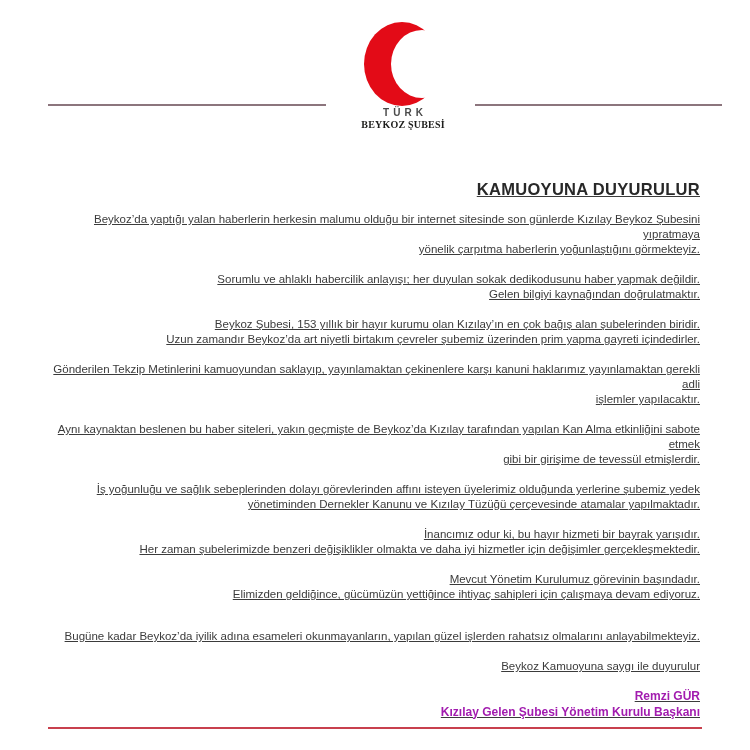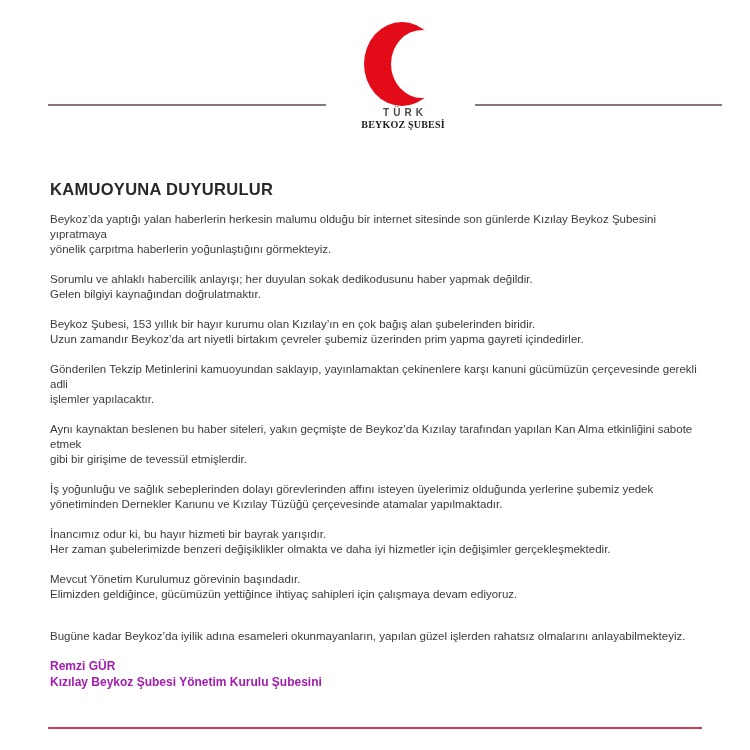--- a/index.html
+++ b/index.html
@@ -75,24 +75,25 @@
     line-height: 13px;
     font-family: Liberation Serif, serif;
   }
 
   
   .content {
     position: absolute;
     top: 164px;
     left: 22px;
     right: 22px;
-    text-align: left;
+    text-align: right;
     color: #3b3b3b;
     font-size: 11.5px;
     line-height: 15px;
+    text-decoration: underline;
   }
   .title {
     margin: 0 0 14px 0;
     font-size: 16.5px;
     line-height: 18px;
     font-weight: bold;
     letter-spacing: 0.3px;
     color: #282828;
   }
   .content p {
@@ -136,33 +137,34 @@
 
   <div class="content">
     <h1 class="title">KAMUOYUNA DUYURULUR</h1>
 
     <p>Beykoz’da yaptığı yalan haberlerin herkesin malumu olduğu bir internet sitesinde son günlerde Kızılay Beykoz Şubesini yıpratmaya
 yönelik çarpıtma haberlerin yoğunlaştığını görmekteyiz.</p>
     <p>Sorumlu ve ahlaklı habercilik anlayışı; her duyulan sokak dedikodusunu haber yapmak değildir.
 Gelen bilgiyi kaynağından doğrulatmaktır.</p>
     <p>Beykoz Şubesi, 153 yıllık bir hayır kurumu olan Kızılay’ın en çok bağış alan şubelerinden biridir.
 Uzun zamandır Beykoz’da art niyetli birtakım çevreler şubemiz üzerinden  prim yapma gayreti içindedirler.</p>
-    <p>Gönderilen Tekzip Metinlerini kamuoyundan saklayıp, yayınlamaktan çekinenlere karşı kanuni gücümüzün çerçevesinde gerekli adli
+    <p>Gönderilen Tekzip Metinlerini kamuoyundan saklayıp, yayınlamaktan çekinenlere karşı kanuni haklarımız yayınlamaktan gerekli adli
 işlemler yapılacaktır.</p>
     <p>Aynı kaynaktan beslenen bu haber siteleri, yakın geçmişte de Beykoz’da Kızılay tarafından yapılan Kan Alma etkinliğini sabote etmek
 gibi bir girişime de tevessül etmişlerdir.</p>
     <p>İş yoğunluğu ve sağlık sebeplerinden dolayı görevlerinden affını isteyen üyelerimiz olduğunda yerlerine şubemiz yedek
 yönetiminden Dernekler Kanunu ve Kızılay Tüzüğü çerçevesinde atamalar yapılmaktadır.</p>
     <p>İnancımız odur ki, bu hayır hizmeti bir bayrak yarışıdır.
 Her zaman şubelerimizde benzeri değişiklikler olmakta ve daha iyi hizmetler için değişimler gerçekleşmektedir.</p>
     <p>Mevcut Yönetim Kurulumuz görevinin başındadır.
 Elimizden geldiğince, gücümüzün yettiğince ihtiyaç sahipleri için çalışmaya devam ediyoruz.</p>
     <p class="gap-before">Bugüne kadar  Beykoz’da iyilik adına esameleri okunmayanların, yapılan güzel işlerden rahatsız olmalarını anlayabilmekteyiz.</p>
+    <p class="closing">Beykoz Kamuoyuna saygı ile duyurulur</p>
 
     <div class="signature">
       <div>Remzi GÜR</div>
-      <div>Kızılay Beykoz Şubesi Yönetim Kurulu Şubesini</div>
+      <div>Kızılay Gelen Şubesi Yönetim Kurulu Başkanı</div>
     </div>
   </div>
 
   <div class="footer-rule"></div>
 
 </div>
 
 </body></html>

